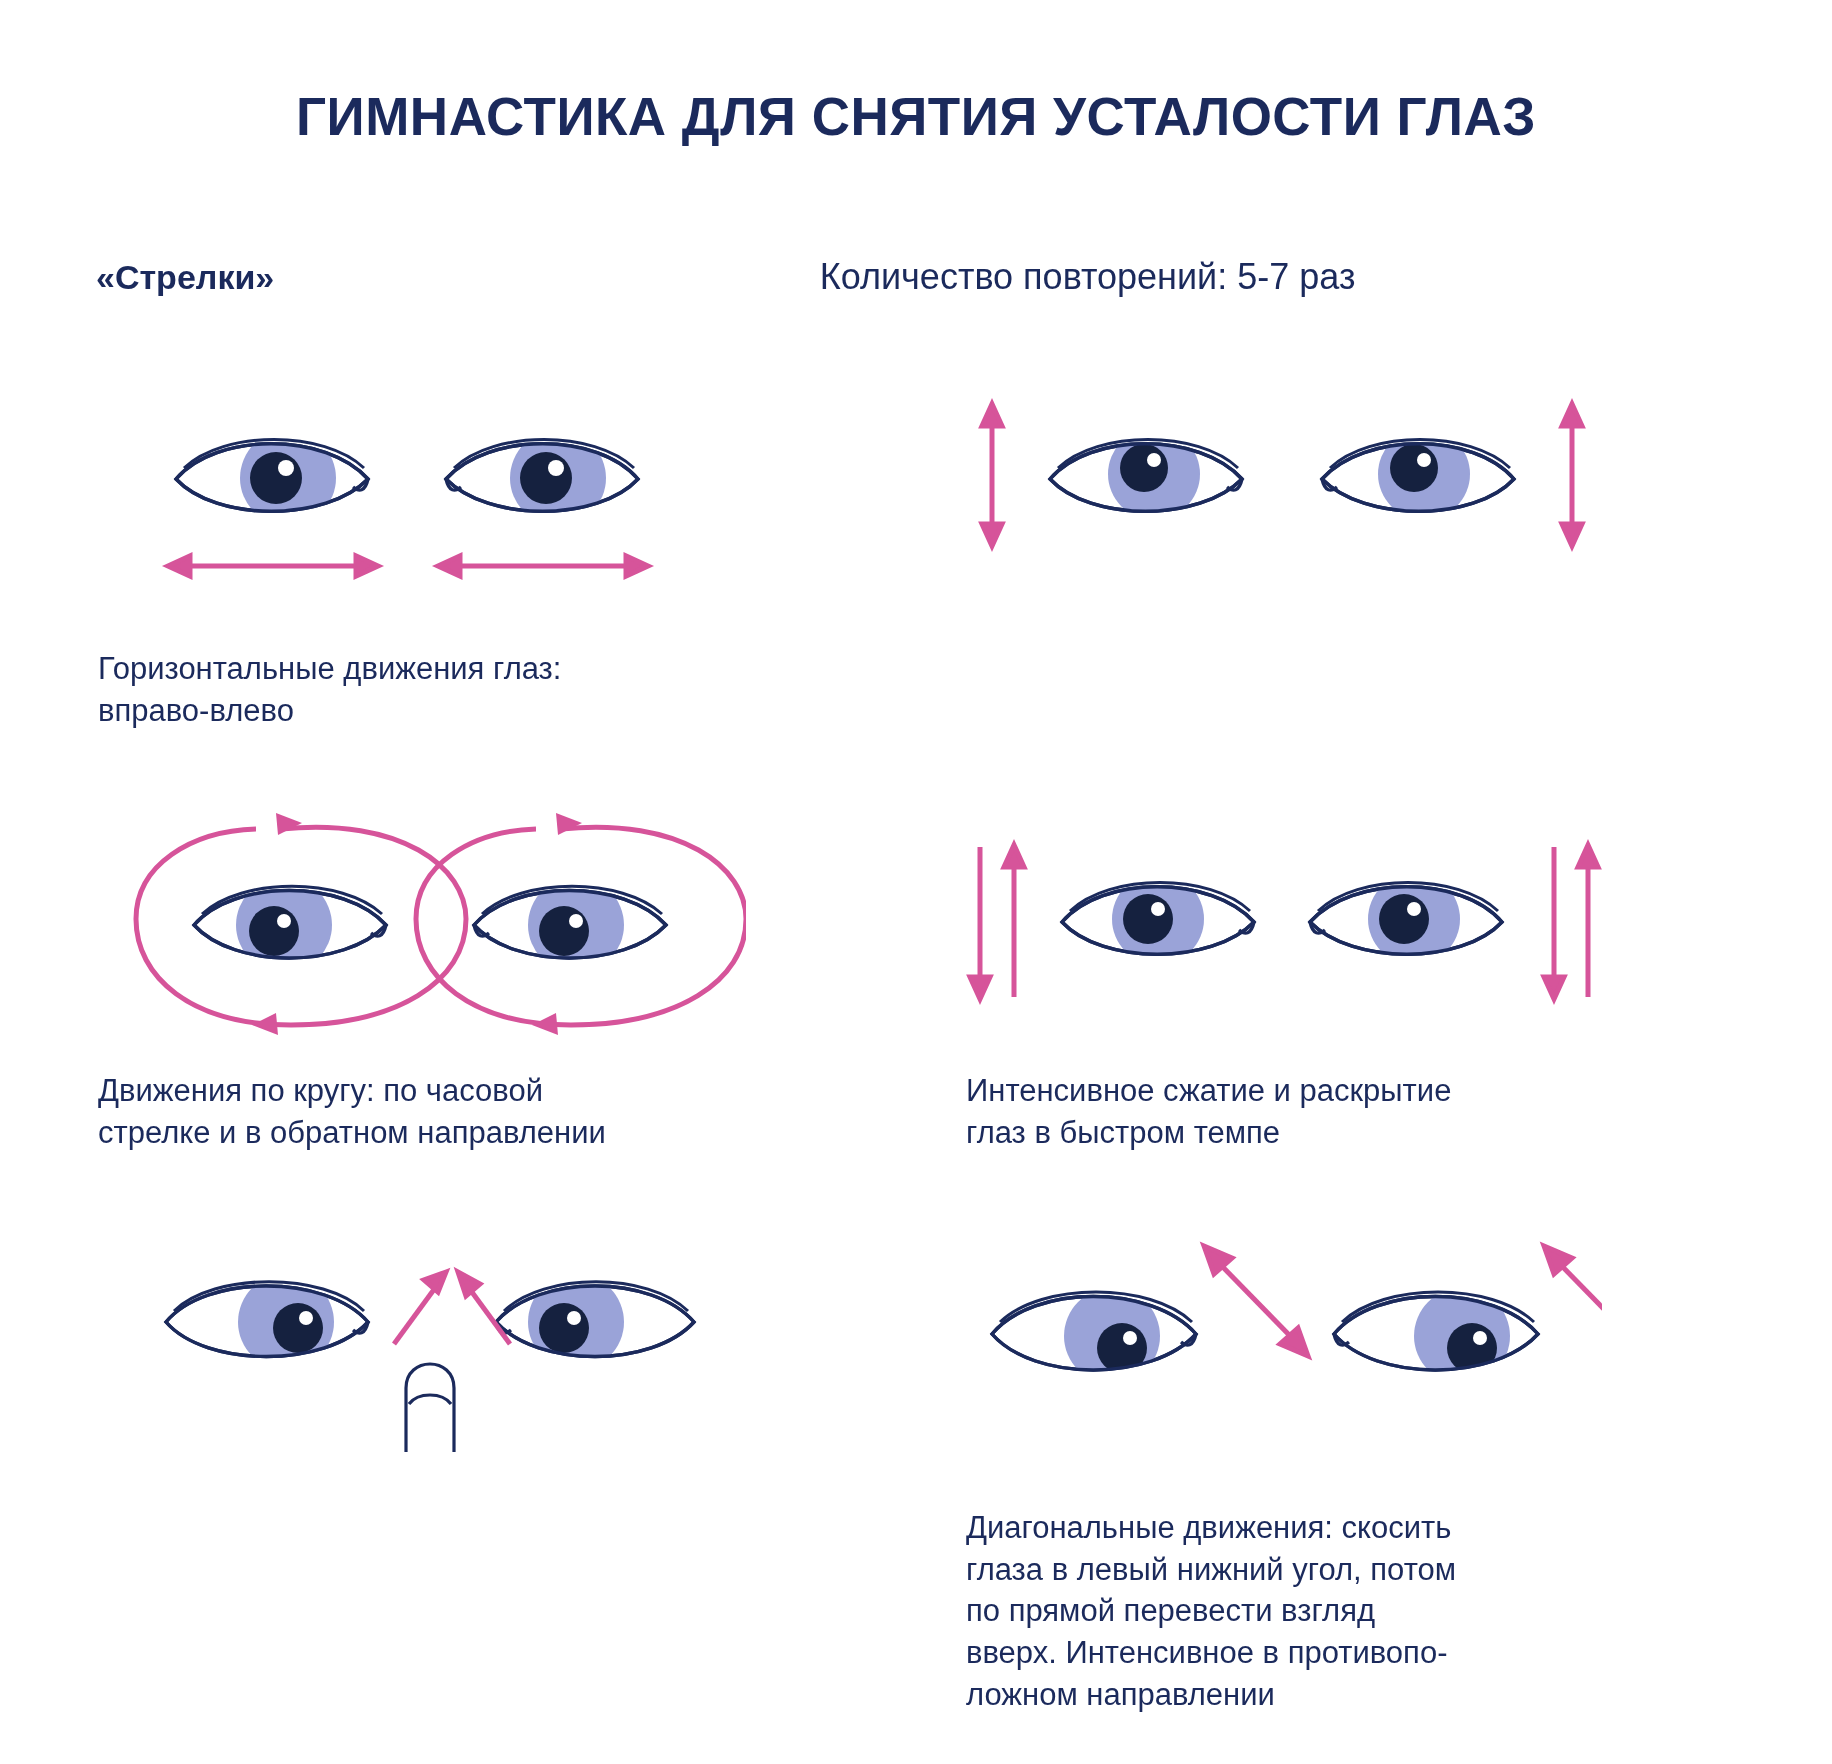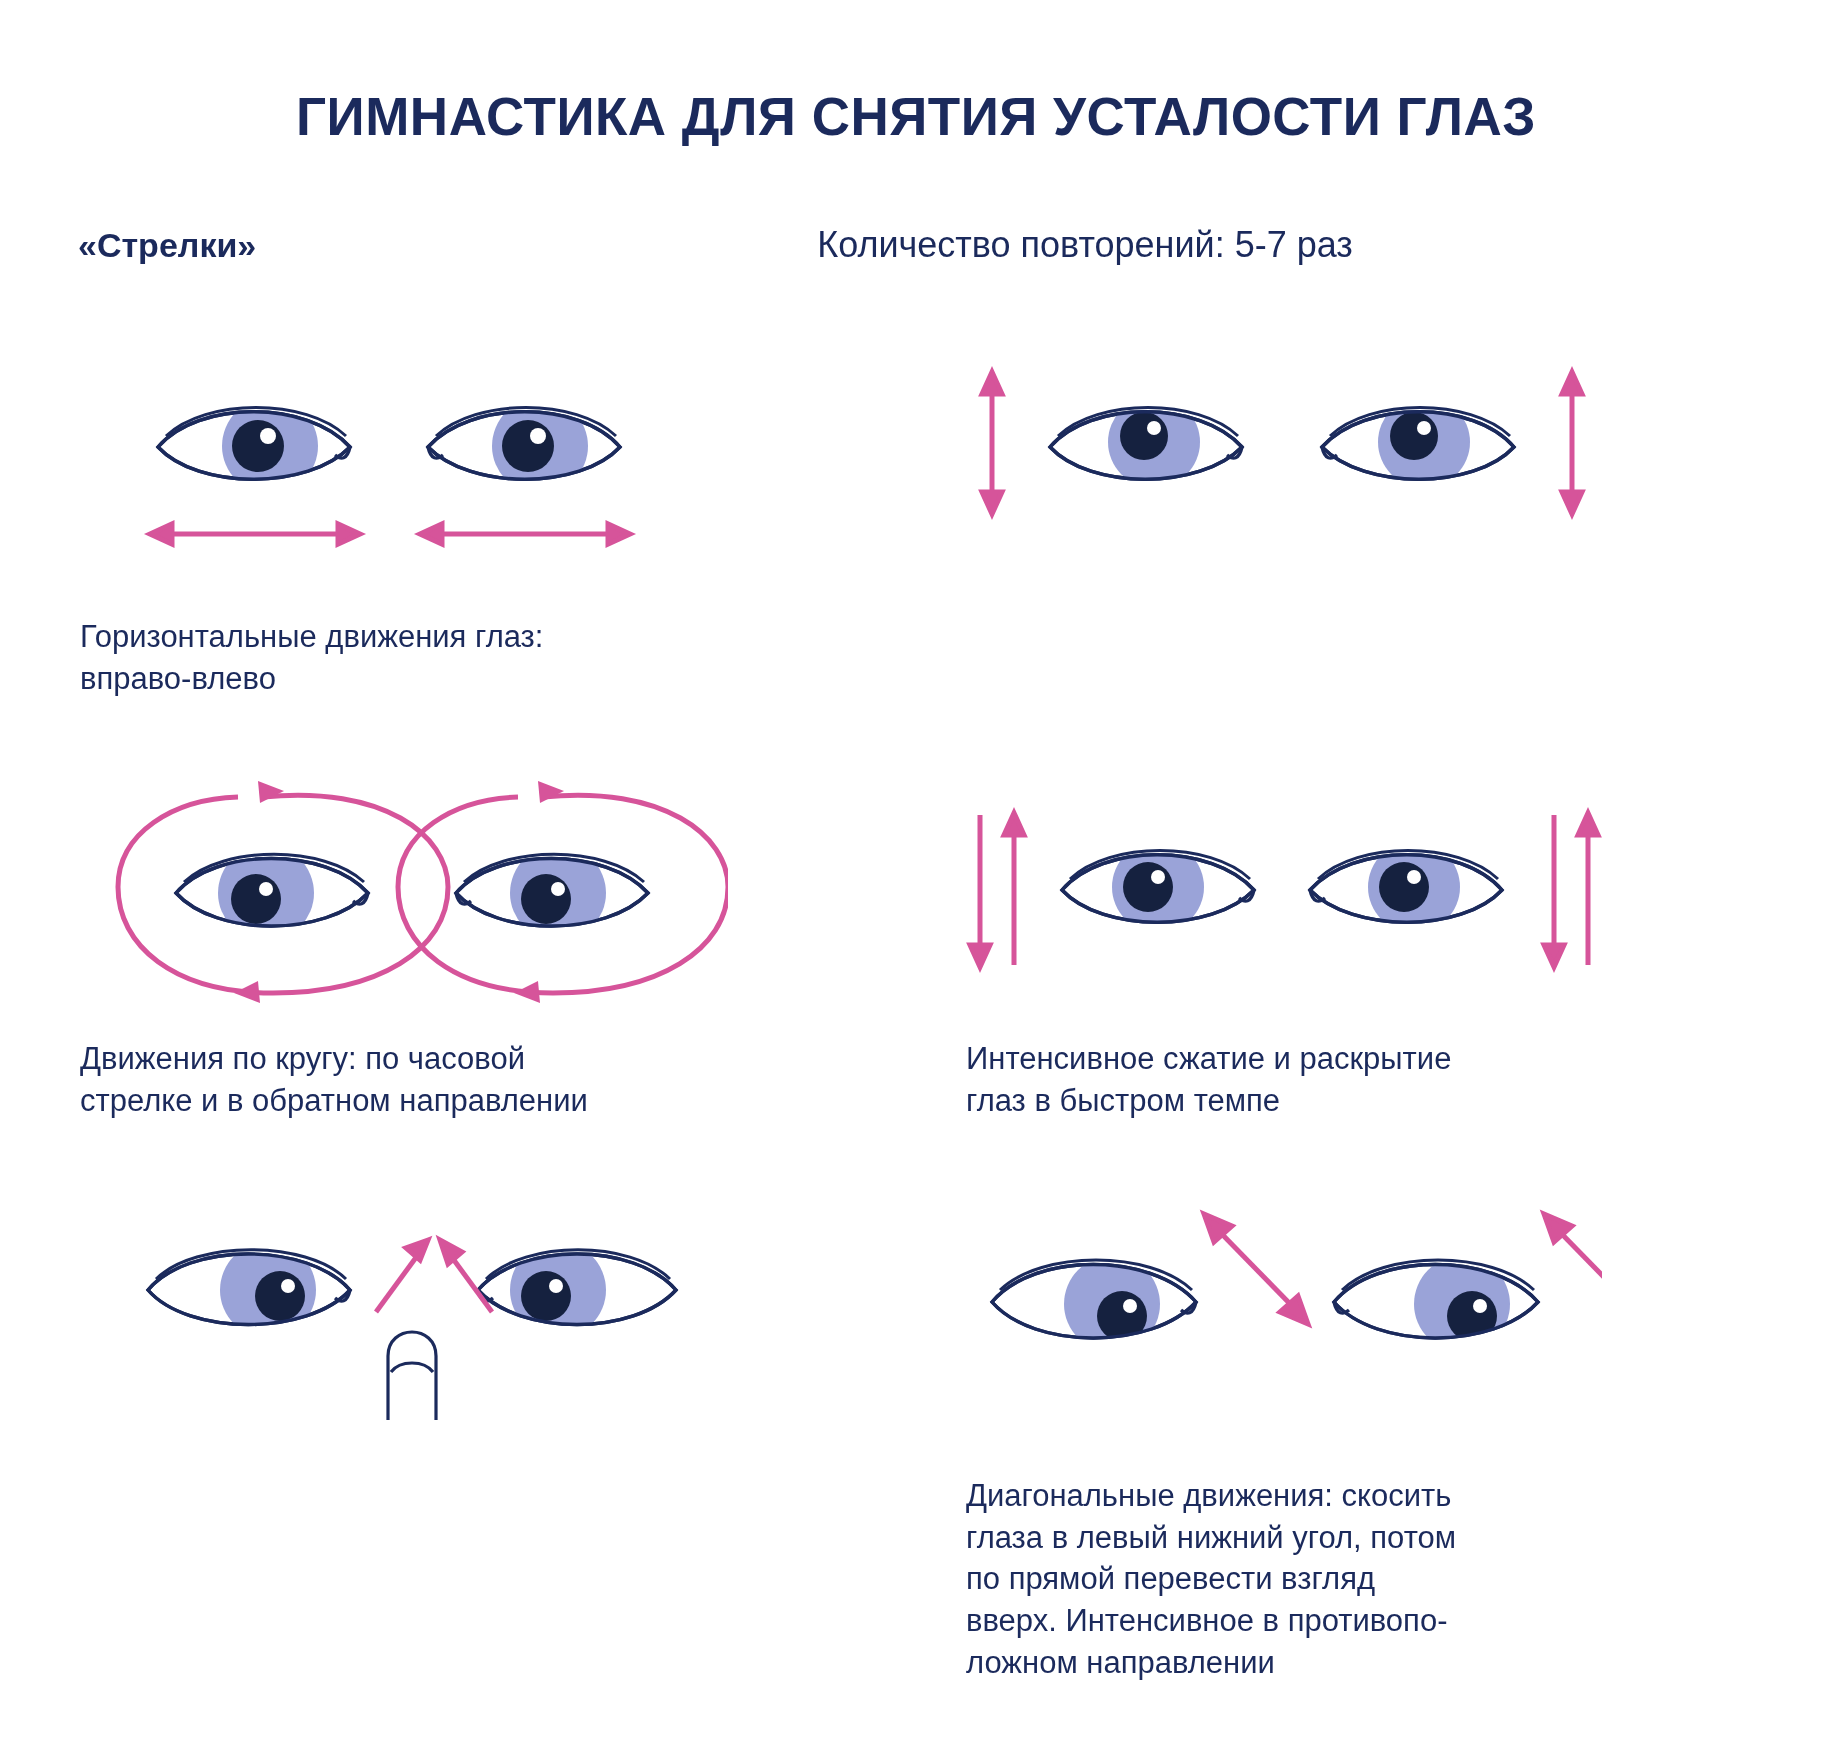--- a/index.html
+++ b/index.html
@@ -14,36 +14,36 @@
     font-family: "Liberation Sans", sans-serif;
     color: #1b2a5c;
     overflow: hidden;
     position: relative;
   }
   .page {
     position: relative;
     width: 1832px;
     height: 1764px;
     box-sizing: border-box;
-    padding: 0 58px;
+    padding: 0 76px;
   }
   .title {
     font-size: 53px;
     font-weight: bold;
     letter-spacing: 0.5px;
     color: #1b2a5c;
     text-align: center;
     margin: 0;
     padding-top: 88px;
     line-height: 1.1;
   }
   .subhead-row {
     display: flex;
     align-items: baseline;
-    margin-top: 78px;
+    margin-top: 110px;
     padding-left: 20px;
   }
   .subhead-left {
     width: 43%;
     font-size: 34px;
     font-weight: bold;
     color: #1b2a5c;
   }
   .subhead-right {
     flex: 1;

